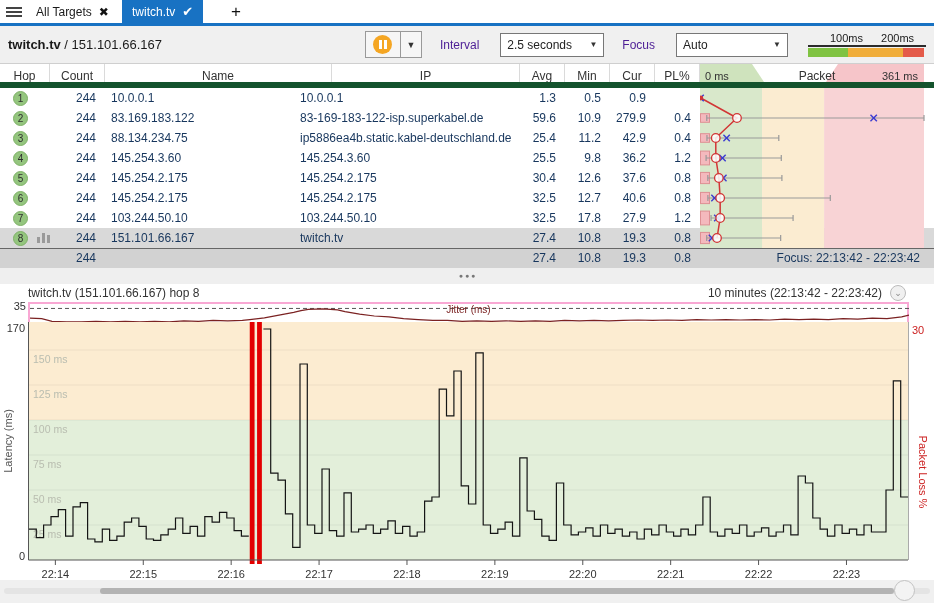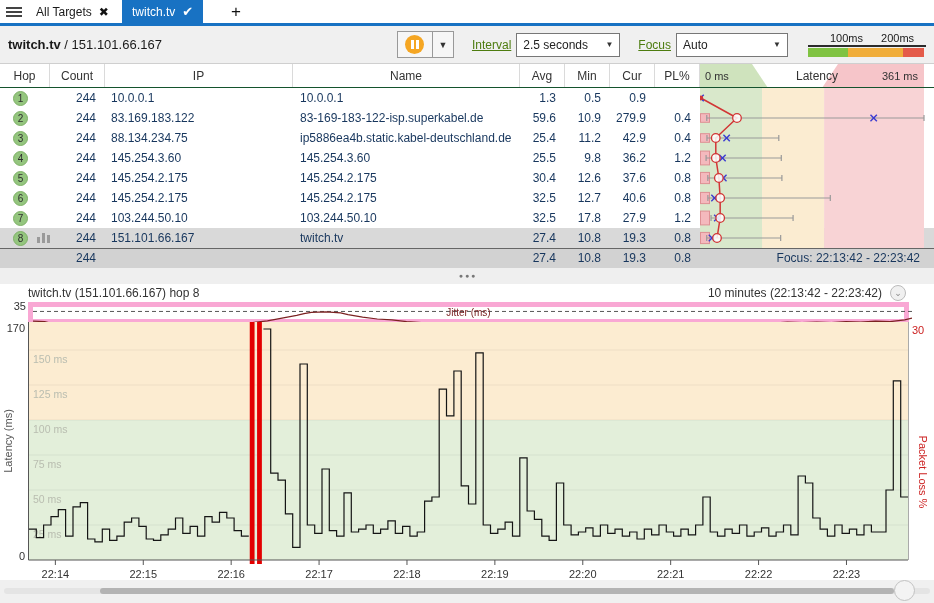--- a/index.html
+++ b/index.html
@@ -27,38 +27,38 @@
   .target-title{flex:1;font-size:13px;color:#1a1a1a;}
   .target-title b{font-weight:bold;}
   .btn-group{display:flex;margin-right:18px;}
   .btn{height:27px;background:#f6f6f6;border:1px solid #999;display:flex;align-items:center;
        justify-content:center;cursor:pointer;}
   .btn.pause{width:36px;}
   .btn.drop{width:21px;border-left:none;font-size:9px;color:#333;}
   .pause-glyph{width:19px;height:19px;border-radius:50%;background:#f5a623;position:relative;}
   .pause-glyph:before,.pause-glyph:after{content:"";position:absolute;top:5px;width:3px;height:9px;background:#fff;}
   .pause-glyph:before{left:5.5px;} .pause-glyph:after{left:10.5px;}
-  .ctl-label{font-size:12px;color:#4d7c0f;margin-right:5px;text-decoration:underline;}
+  .ctl-label{font-size:12px;color:#4c1d95;margin-right:21px;}
   .select{height:24px;background:#fff;border:1px solid #777;display:flex;align-items:center;
           font-size:12px;padding:0 6px;cursor:pointer;margin-right:18px;}
   .select .val{flex:1;}
   .select .arrow{font-size:8px;color:#333;margin-left:10px;}
   .select.interval{width:104px;}
   .select.focus{width:112px;}
   .legend{width:118px;margin-left:2px;}
   .legend .labels{display:flex;font-size:11px;color:#1a1a1a;border-bottom:2px solid #2b2b2b;
                   padding-bottom:1px;}
   .legend .labels span:first-child{margin-left:22px;}
   .legend .labels span:last-child{margin-left:18px;}
   .legend .bar{height:9px;display:flex;margin-top:1px;}
 
   
   .grid{position:absolute;left:0;top:64px;width:934px;}
   .thead{display:flex;height:24px;line-height:24px;font-size:12px;color:#333;
-         border-bottom:1px solid #14532d;background:#fff;}
+         border-bottom:6px solid #14532d;background:#fff;}
   .thead .cell{border-right:1px solid #dadada;text-align:center;}
   .trow{display:flex;height:20px;line-height:20px;font-size:12px;color:#17365d;background:#fff;cursor:pointer;}
   .trow.sel{background:#d9d9d9;}
   .cell{overflow:hidden;white-space:nowrap;}
   .c-hop{width:50px;} .c-count{width:55px;} .c-ip{width:188px;padding-left:6px;}
   .c-name{width:227px;padding-left:7px;} .c-avg,.c-min,.c-cur,.c-pl{width:45px;}
   .c-graph{flex:1;position:relative;}
   .num{text-align:right;padding-right:9px;}
   .thead .c-ip,.thead .c-name{padding-left:0;text-align:center;}
   .hop-wrap{display:flex;align-items:center;height:20px;}
@@ -87,21 +87,21 @@
             text-align:center;font-size:7px;color:#777;line-height:16px;cursor:row-resize;}
 
   
   .tl-head{position:absolute;left:0;top:284px;width:934px;height:18px;display:flex;
            align-items:center;font-size:12px;color:#333;}
   .tl-title{position:absolute;left:28px;}
   .tl-range{position:absolute;right:28px;display:flex;align-items:center;gap:8px;}
   .chev{width:16px;height:16px;border-radius:50%;background:#f0f0f0;border:1px solid #bbb;
         color:#888;font-size:9px;line-height:14px;text-align:center;cursor:pointer;}
   .jitter-box{position:absolute;left:28px;top:302px;width:881px;height:22px;background:#fff;
-              border:5px solid #f9a8d4;}
+              border:2px solid #f9a8d4;}
   .jitter-label{position:absolute;left:0;right:0;top:0;text-align:center;font-size:10px;color:#7b2222;}
   .jitter-y{position:absolute;left:2px;top:300px;width:24px;text-align:right;font-size:11px;color:#333;}
   .hscroll{position:absolute;left:0;top:580px;width:934px;height:23px;background:#f0f0f0;}
   .hscroll .track{position:absolute;left:4px;right:4px;top:8px;height:6px;background:#e4e4e4;border-radius:3px;}
   .hscroll .bar{position:absolute;left:100px;width:794px;top:8px;height:6px;background:#b3b3b3;border-radius:3px;cursor:pointer;}
   .hscroll .thumb{position:absolute;left:894px;top:0px;width:21px;height:21px;border-radius:50%;
                   background:#f3f3f3;border:1px solid #c2c2c2;cursor:pointer;}
   svg text{font-family:"Liberation Sans","DejaVu Sans",sans-serif;}
 </style>
 </head>
@@ -155,31 +155,31 @@
           <div style="width: 55px; height: 9px; background: rgb(240, 173, 58);"></div>
           <div style="width: 21px; height: 9px; background: rgb(228, 91, 74);"></div>
         </div>
     </div>
   </div>
 
   <div class="grid">
     <div class="thead">
       <div class="cell c-hop">Hop</div>
       <div class="cell c-count">Count</div>
+      <div class="cell c-name">Name</div>
       <div class="cell c-ip">IP</div>
-      <div class="cell c-name">Name</div>
       <div class="cell c-avg">Avg</div>
       <div class="cell c-min">Min</div>
       <div class="cell c-cur">Cur</div>
       <div class="cell c-pl">PL%</div>
       <div class="cell c-graph hdr-graph" style="border-right:none;">
         <div class="wedge-green"></div>
         <div class="wedge-pink"></div>
         <span class="gh-left">0 ms</span>
-        <span class="gh-center">Latency</span>
+        <span class="gh-center">Packet</span>
         <span class="gh-right">361 ms</span>
       </div>
     </div>
     <div id="table-body">
         <div class="trow">
           <div class="cell c-hop hop-wrap">
             <span class="hopcircle">1</span>
           </div>
           <div class="cell c-count num">244</div>
           <div class="cell c-ip">10.0.0.1</div>

